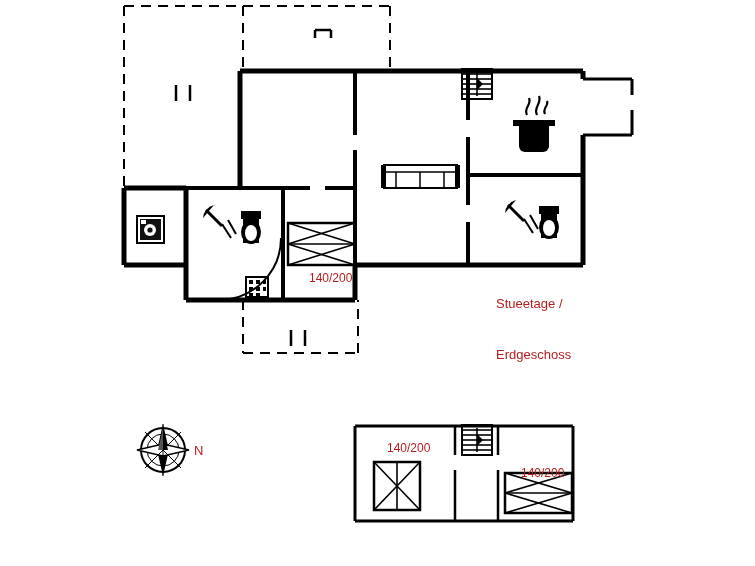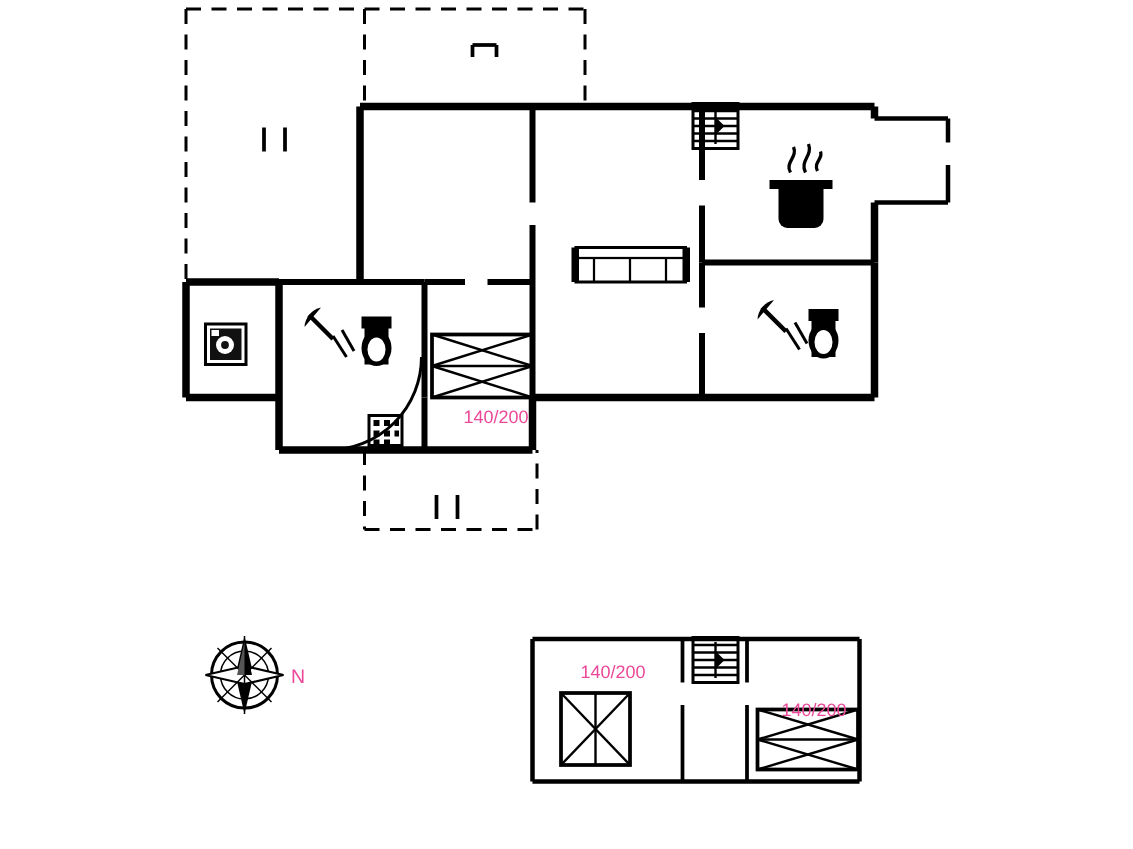--- a/index.html
+++ b/index.html
@@ -24,21 +24,21 @@
     left: 0;
     top: 0;
     width: 755px;
     height: 566px;
   }
   .label {
     position: absolute;
     font-family: "Liberation Sans", sans-serif;
     font-size: 13px;
     line-height: 17px;
-    color: #ec4899;
+    color: #b91c1c;
     white-space: pre;
   }
   .label.small {
     font-size: 12px;
   }
   .label.compass-letter {
     font-size: 13px;
   }
 </style>
 </head>
@@ -266,20 +266,24 @@
       <path d="M137,450 L163,456 L189,450 L163,444 Z" fill="#fff" stroke="#000" stroke-width="1.4"></path>
       <path d="M163,424 L163,476" stroke="#000" stroke-width="1"></path>
       <path d="M145,432 L181,468" stroke="#000" stroke-width="1"></path>
       <path d="M181,432 L145,468" stroke="#000" stroke-width="1"></path>
       <path d="M163,428 L168,450 L163,450 Z" fill="#000"></path>
       <path d="M163,428 L158,450 L163,450 Z" fill="#555"></path>
     </g>
 
   </svg>
 
+  <div class="label" style="left:496px; top:261px;">
+    <div>Stueetage /</div>
+    <div>Erdgeschoss</div>
+  </div>
 
   <div class="label small" style="left:309px; top:270px;">140/200</div>
 
   <div class="label small" style="left:387px; top:440px;">140/200</div>
 
   <div class="label small" style="left:521px; top:465px;">140/200</div>
 
   <div class="label" style="left:351px; top:529px;">
     <div>1. sal /</div>
     

